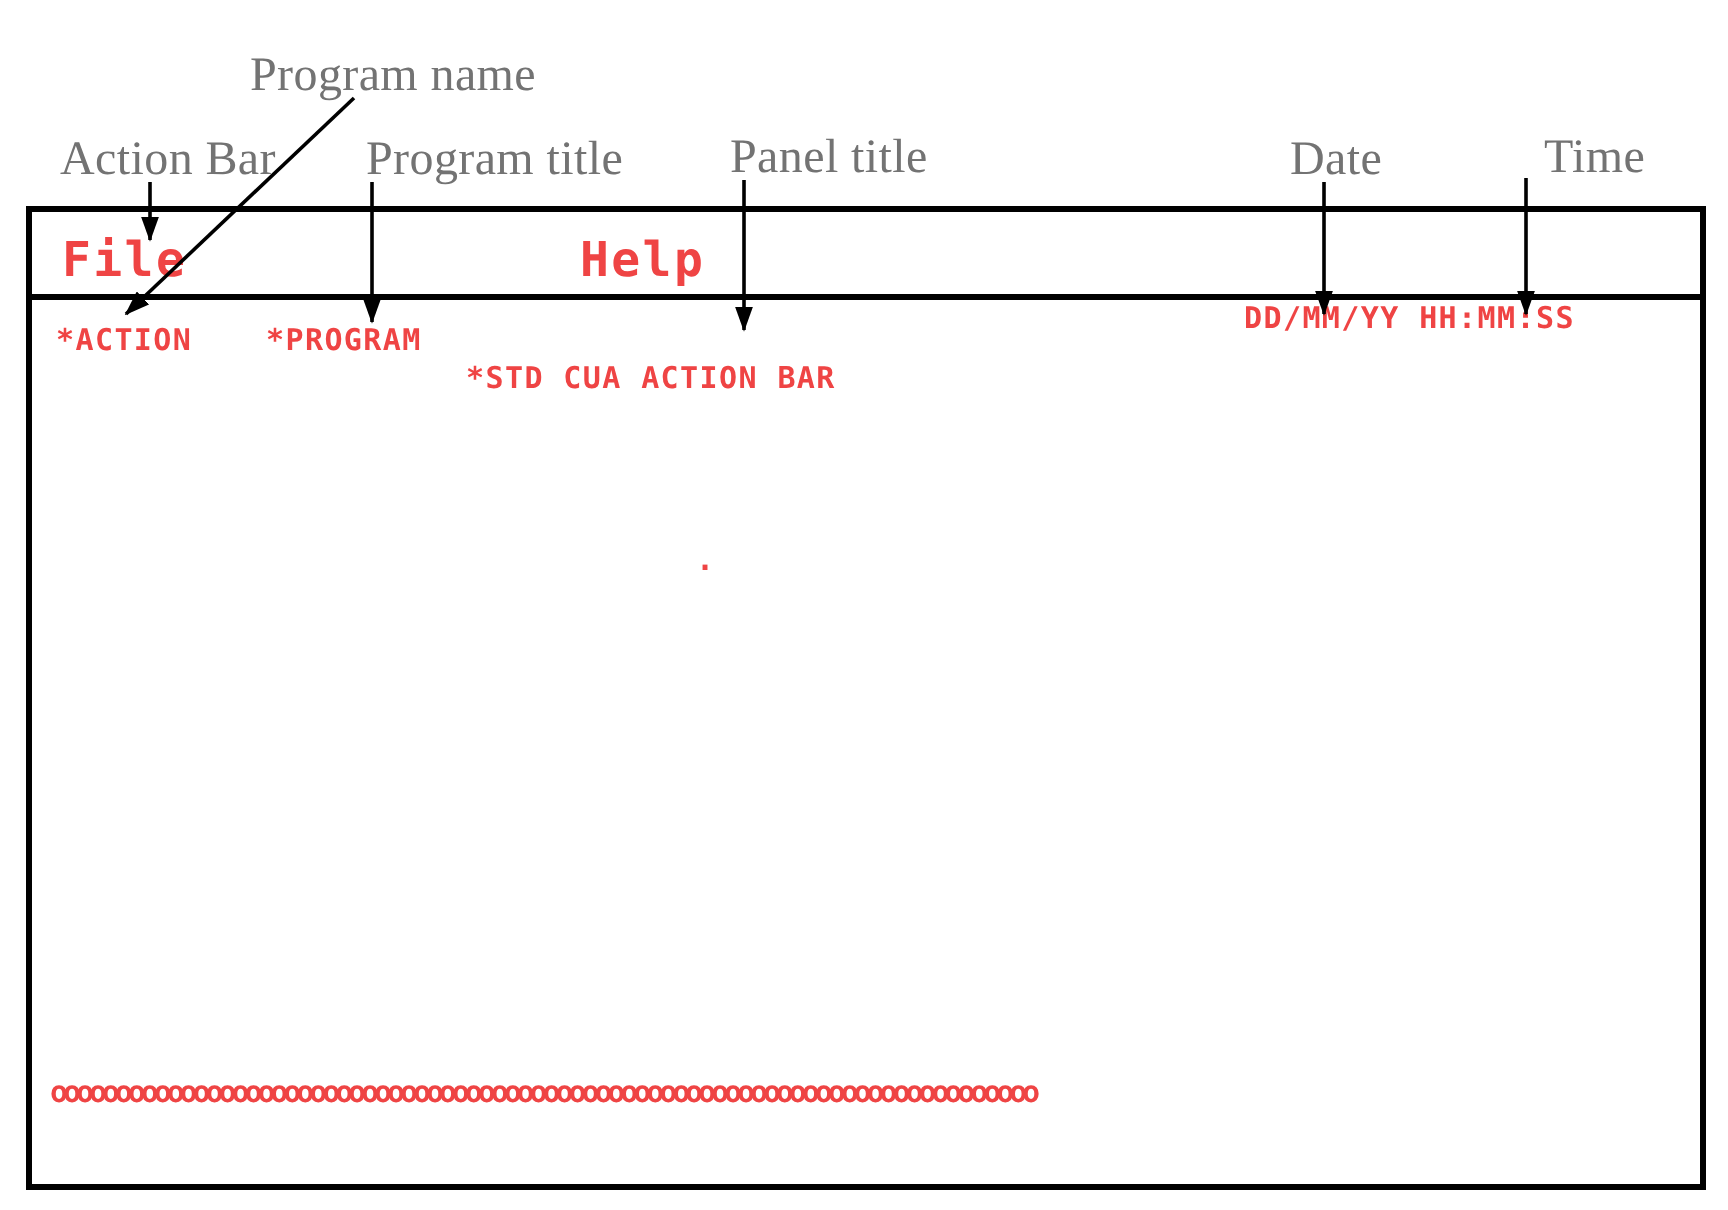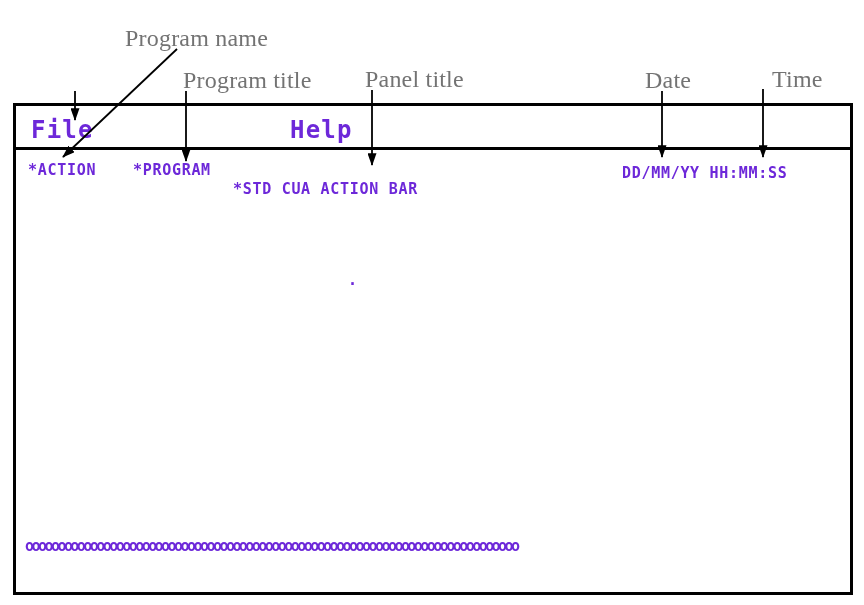--- a/index.html
+++ b/index.html
@@ -4,47 +4,48 @@
 <style>
   html,body{margin:0;padding:0;background:#ffffff;}
   #screen{position:relative;width:864px;height:605px;background:#ffffff;overflow:hidden;
           font-family:"Liberation Sans",sans-serif;color:#000;}
   .callout{position:absolute;font-family:Liberation Serif, serif;font-size:24px;
            color:#737373;white-space:nowrap;letter-spacing:0.2px;}
   .panel-box{position:absolute;left:13px;top:103px;width:834px;height:486px;
              border:3px solid #000;background:#fff;box-sizing:content-box;}
   .menu-sep{position:absolute;left:16px;top:147px;width:834px;height:3px;background:#000;}
   .mono{position:absolute;font-family:"DejaVu Sans Mono","Liberation Mono",monospace;
-        font-weight:bold;color:#6d28d9;white-space:nowrap;}
+        font-weight:bold;color:#ef4444;white-space:nowrap;}
   .menu-item{font-size:24px;letter-spacing:1.2px;top:118px;line-height:24px;}
   .fld{font-size:15px;letter-spacing:0.7px;line-height:15px;}
   .msgline{font-size:15px;letter-spacing:-2.55px;line-height:16px;top:538px;left:25px;}
   .arrows{position:absolute;left:0;top:0;width:864px;height:605px;pointer-events:none;}
   .arrows line{stroke:#000;stroke-width:1.8;}
 </style>
 </head>
 <body>
 
 <div id="screen">
 
   <div class="callout" style="left:125px;top:25px">Program name</div>
+  <div class="callout" style="left:30px;top:67px">Action Bar</div>
   <div class="callout" style="left:183px;top:67px">Program title</div>
   <div class="callout" style="left:365px;top:66px">Panel title</div>
   <div class="callout" style="left:645px;top:67px">Date</div>
   <div class="callout" style="left:772px;top:66px">Time</div>
 
   <div class="panel-box"></div>
   <div class="menu-sep"></div>
 
   <span class="mono menu-item" style="left:31px">File</span>
   <span class="mono menu-item" style="left:290px">Help</span>
 
   <span class="mono fld" style="left:28px;top:163px">*ACTION</span>
   <span class="mono fld" style="left:133px;top:163px">*PROGRAM</span>
-  <span class="mono fld" style="left:622px;top:166px">DD/MM/YY HH:MM:SS</span>
+  <span class="mono fld" style="left:622px;top:152px">DD/MM/YY HH:MM:SS</span>
   <span class="mono fld" style="left:233px;top:182px">*STD CUA ACTION BAR</span>
 
   <span class="mono fld" style="left:348px;top:273px">.</span>
 
   <span class="mono msgline">oooooooooooooooooooooooooooooooooooooooooooooooooooooooooooooooooooooooooooo</span>
 
   <svg class="arrows" viewBox="0 0 864 605">
     <defs>
       <marker id="ah" markerWidth="7" markerHeight="5" refX="6.5" refY="2.5" orient="auto" markerUnits="strokeWidth">
         <path d="M0,0 L7,2.5 L0,5 Z" fill="#000"></path>

